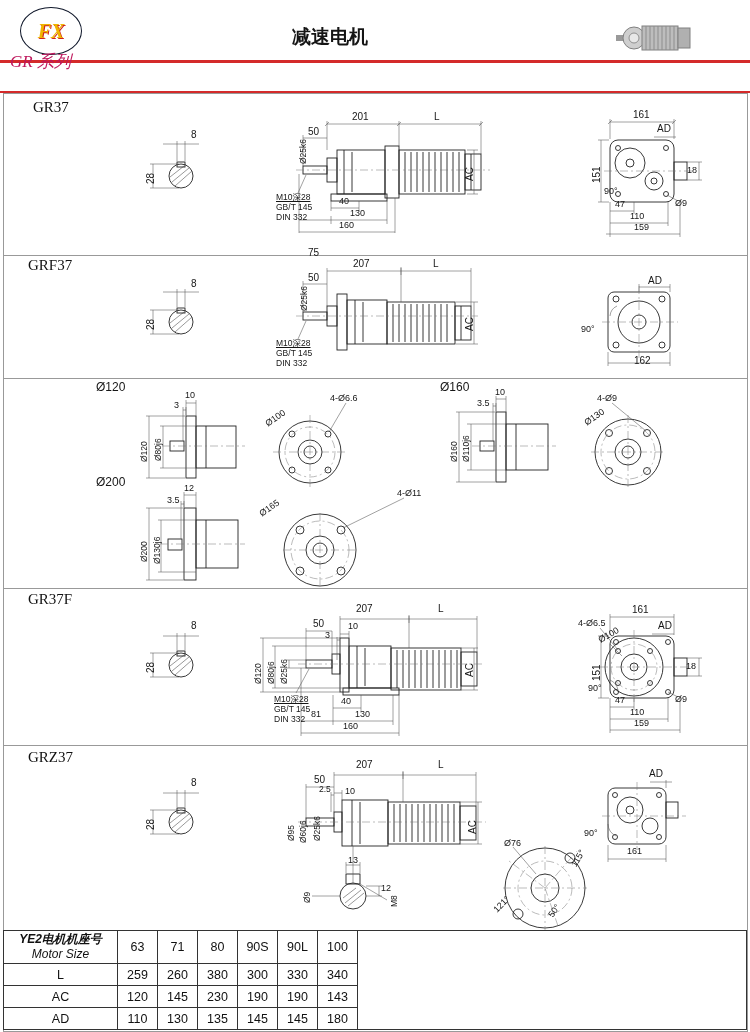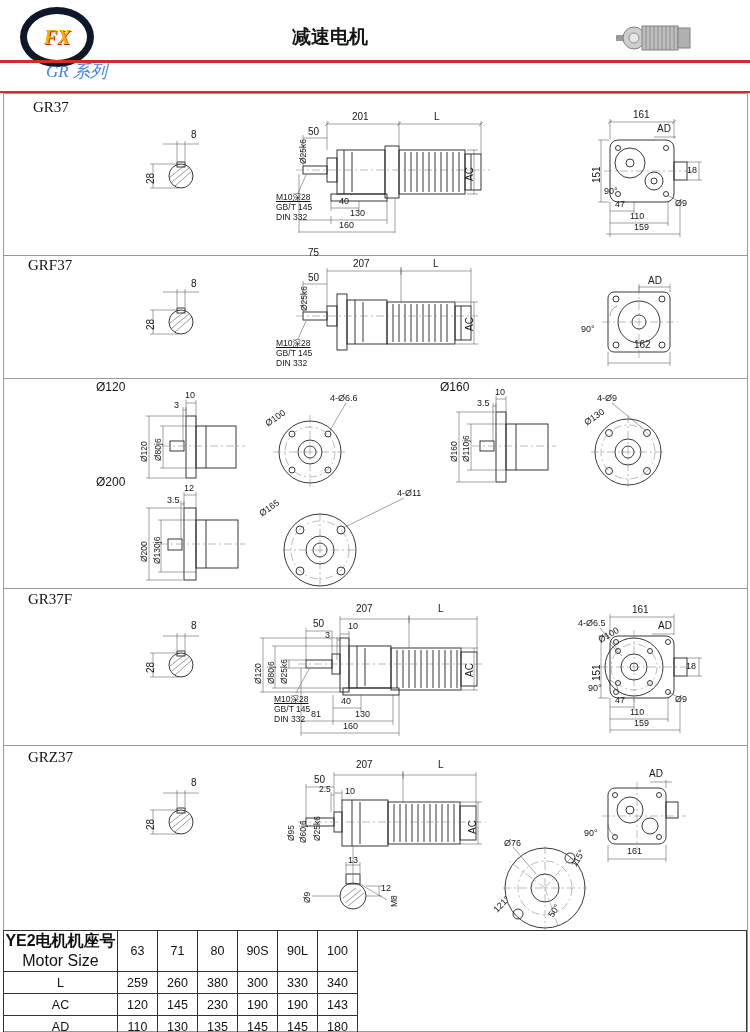--- a/index.html
+++ b/index.html
@@ -1,47 +1,47 @@
 <!DOCTYPE html>
 <html><head>
 <meta charset="utf-8">
 <style>
   html,body{margin:0;padding:0;background:#fff;}
   .page{position:relative;width:750px;height:1032px;background:#fff;overflow:hidden;
         font-family:"Liberation Sans",sans-serif;color:#111;}
   
   .logo{position:absolute;left:20px;top:7px;width:60px;height:46px;border-radius:50%;
-        background:#fff;border:7px solid #0f172a;display:flex;align-items:center;justify-content:center;}
+        background:#fff;border:1px solid #0f172a;display:flex;align-items:center;justify-content:center;}
   .logo-fx{font-family:"Liberation Serif",serif;font-weight:bold;font-style:italic;font-size:20px;
         color:#f0b400;text-shadow:1px 1px 0 #cf1f1f;}
   .brand{position:absolute;left:90px;top:12px;font-family:"Liberation Serif",serif;font-weight:bold;
         font-size:30px;letter-spacing:3px;color:#1e9c1e;}
   .title{position:absolute;left:292px;top:24px;font-size:19px;font-weight:bold;color:#151515;}
   .motor-icon{position:absolute;left:612px;top:12px;}
   .rule{position:absolute;left:0;width:750px;background:#d42a2a;}
   .r1{top:60px;height:3px;}
   .r2{top:91px;height:2px;}
-  .series{position:absolute;left:10px;top:60px;font-family:"Liberation Serif",serif;font-style:italic;
-        font-size:17px;color:#3b82f6;margin-left:36px;}
+  .series{position:absolute;left:10px;top:50px;font-family:"Liberation Serif",serif;font-style:italic;
+        font-size:17px;color:#be185d;}
   
   .frame{position:absolute;left:3px;top:93px;width:743px;height:937px;border:1px solid #999;}
   .sep{position:absolute;left:3px;width:744px;height:1px;background:#999;}
   .sec-t{position:absolute;font-family:"Liberation Serif",serif;font-size:15px;color:#111;}
   
   .drawings{position:absolute;left:0;top:0;}
   .ann-layer{position:absolute;left:0;top:0;width:750px;height:1032px;}
   .ann{position:absolute;font-size:10px;line-height:1;color:#161616;white-space:nowrap;
        transform-origin:0 0;font-family:"Liberation Sans",sans-serif;}
   
   .dims{position:absolute;left:3px;top:930px;width:744px;border-collapse:collapse;table-layout:fixed;
         font-size:12.5px;color:#111;}
   .dims th,.dims td{border:1px solid #333;text-align:center;padding:0;font-weight:normal;}
   .dims tr{height:22px;}
   .dims tr.hr{height:33px;}
-  .lbl{font-size:16px;line-height:1.25;}
+  .lbl{font-size:12px;line-height:1.25;font-style:italic;}
   .lbl div:first-child{font-weight:bold;}
   .dims td.empty{border-left:1px solid #333;}
 </style>
 </head>
 <body>
 
 <div class="page">
 
   <div class="logo">
     <span class="logo-fx">FX</span>
@@ -263,21 +263,21 @@
       <span class="ann" style="left: 353px; top: 259px;">207</span>
       <span class="ann" style="left: 433px; top: 259px;">L</span>
       <span class="ann" style="left: 308px; top: 273px;">50</span>
       <span class="ann" style="left: 300px; top: 311px; font-size: 8.5px; transform: rotate(-90deg);">Ø25k6</span>
       <span class="ann" style="left: 465px; top: 331px; transform: rotate(-90deg);">AC</span>
       <span class="ann" style="left: 276px; top: 339px; font-size: 8.5px; text-decoration: underline;">M10深28</span>
       <span class="ann" style="left: 276px; top: 349px; font-size: 8.5px;">GB/T 145</span>
       <span class="ann" style="left: 276px; top: 359px; font-size: 8.5px;">DIN 332</span>
       <span class="ann" style="left: 648px; top: 276px;">AD</span>
       <span class="ann" style="left: 581px; top: 325px; font-size: 9px;">90°</span>
-      <span class="ann" style="left: 634px; top: 340px;">162</span>
+      <span class="ann" style="left: 634px; top: 356px;">162</span>
       <span class="ann" style="left: 96px; top: 381px; font-size: 12px;">Ø120</span>
       <span class="ann" style="left: 185px; top: 391px; font-size: 9px;">10</span>
       <span class="ann" style="left: 174px; top: 401px; font-size: 9px;">3</span>
       <span class="ann" style="left: 140px; top: 462px; font-size: 8.5px; transform: rotate(-90deg);">Ø120</span>
       <span class="ann" style="left: 154px; top: 461px; font-size: 8.5px; transform: rotate(-90deg);">Ø80j6</span>
       <span class="ann" style="left: 330px; top: 394px; font-size: 9px; text-align: right;">4-Ø6.6</span>
       <span class="ann" style="left: 264px; top: 421px; font-size: 9px; transform: rotate(-35deg);">Ø100</span>
       <span class="ann" style="left: 440px; top: 381px; font-size: 12px;">Ø160</span>
       <span class="ann" style="left: 495px; top: 388px; font-size: 9px;">10</span>
       <span class="ann" style="left: 477px; top: 399px; font-size: 9px;">3.5</span>

